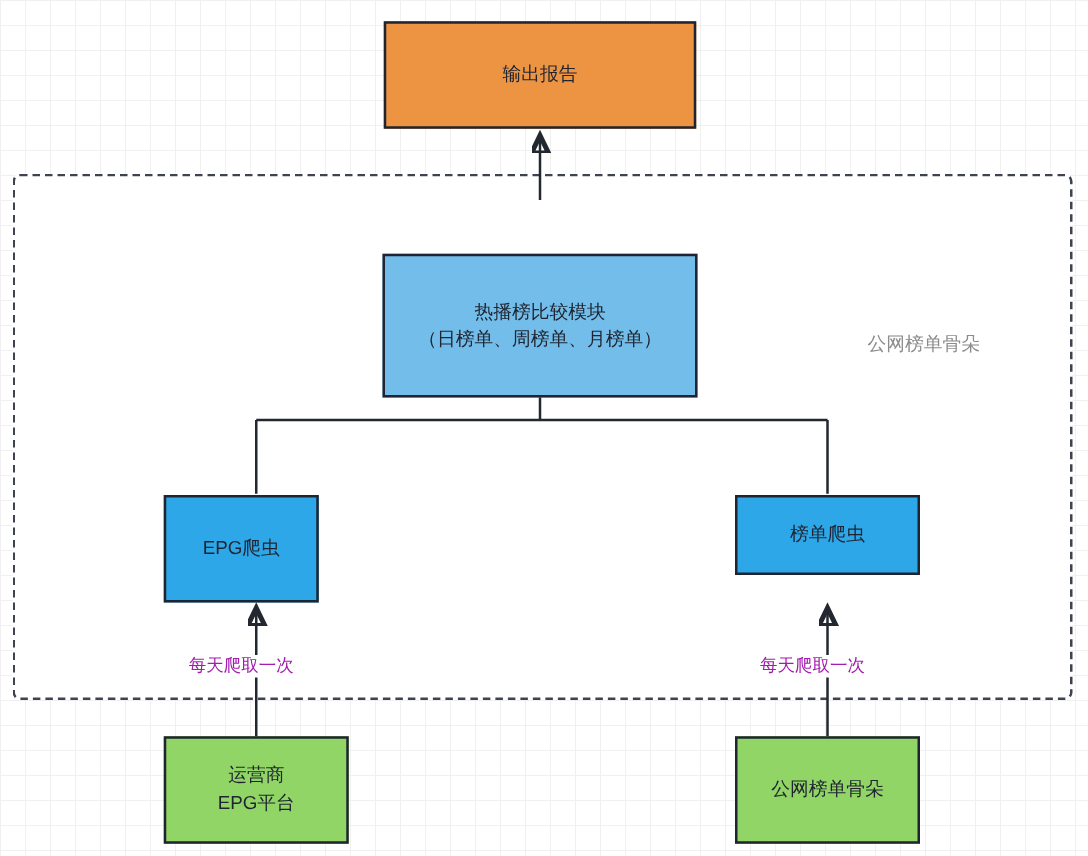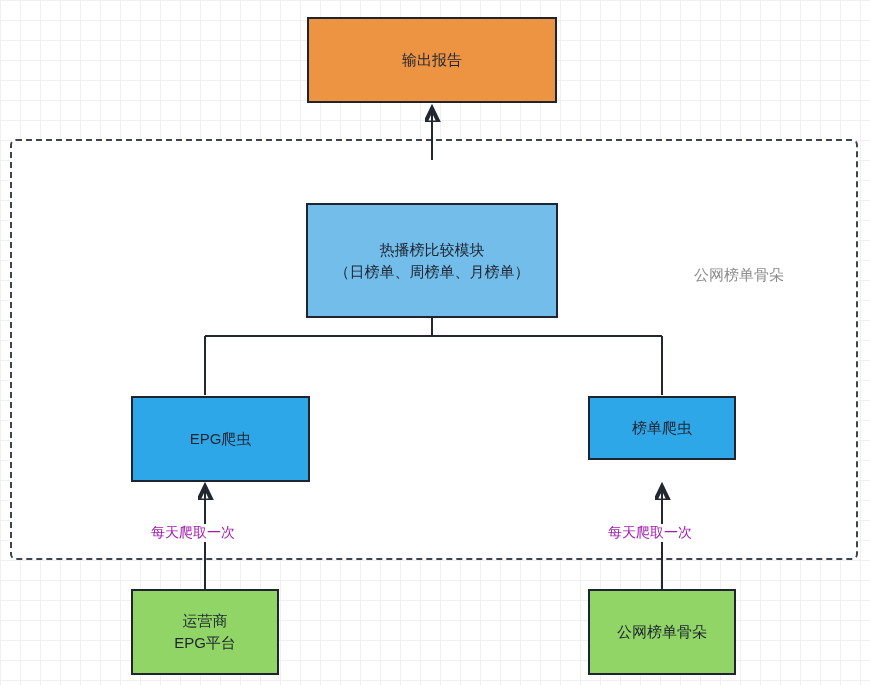--- a/index.html
+++ b/index.html
@@ -108,21 +108,21 @@
 
     <line x1="205" y1="590" x2="205" y2="488" marker-end="url(#arrowhead)"></line>
     <line x1="662" y1="590" x2="662" y2="488" marker-end="url(#arrowhead)"></line>
   </svg>
 
   <div class="node node-report" style="left:307px; top:17px; width:250px; height:86px;">输出报告</div>
 
   <div class="node node-compare" style="left:306px; top:163px; width:252px; height:115px;">热播榜比较模块
 （日榜单、周榜单、月榜单）</div>
 
-  <div class="node node-crawler" style="left:131px; top:396px; width:179px; height:86px;">EPG爬虫</div>
+  <div class="node node-crawler" style="left:131px; top:396px; width:124px; height:86px;">EPG爬虫</div>
 
   <div class="node node-crawler" style="left:588px; top:396px; width:148px; height:64px;">榜单爬虫</div>
 
   <div class="node node-source" style="left:131px; top:589px; width:148px; height:86px;">运营商
 EPG平台</div>
 
   <div class="node node-source" style="left:588px; top:589px; width:148px; height:86px;">公网榜单骨朵</div>
 
   <div class="edge-label" style="left:148px; top:524px;">每天爬取一次</div>
 

